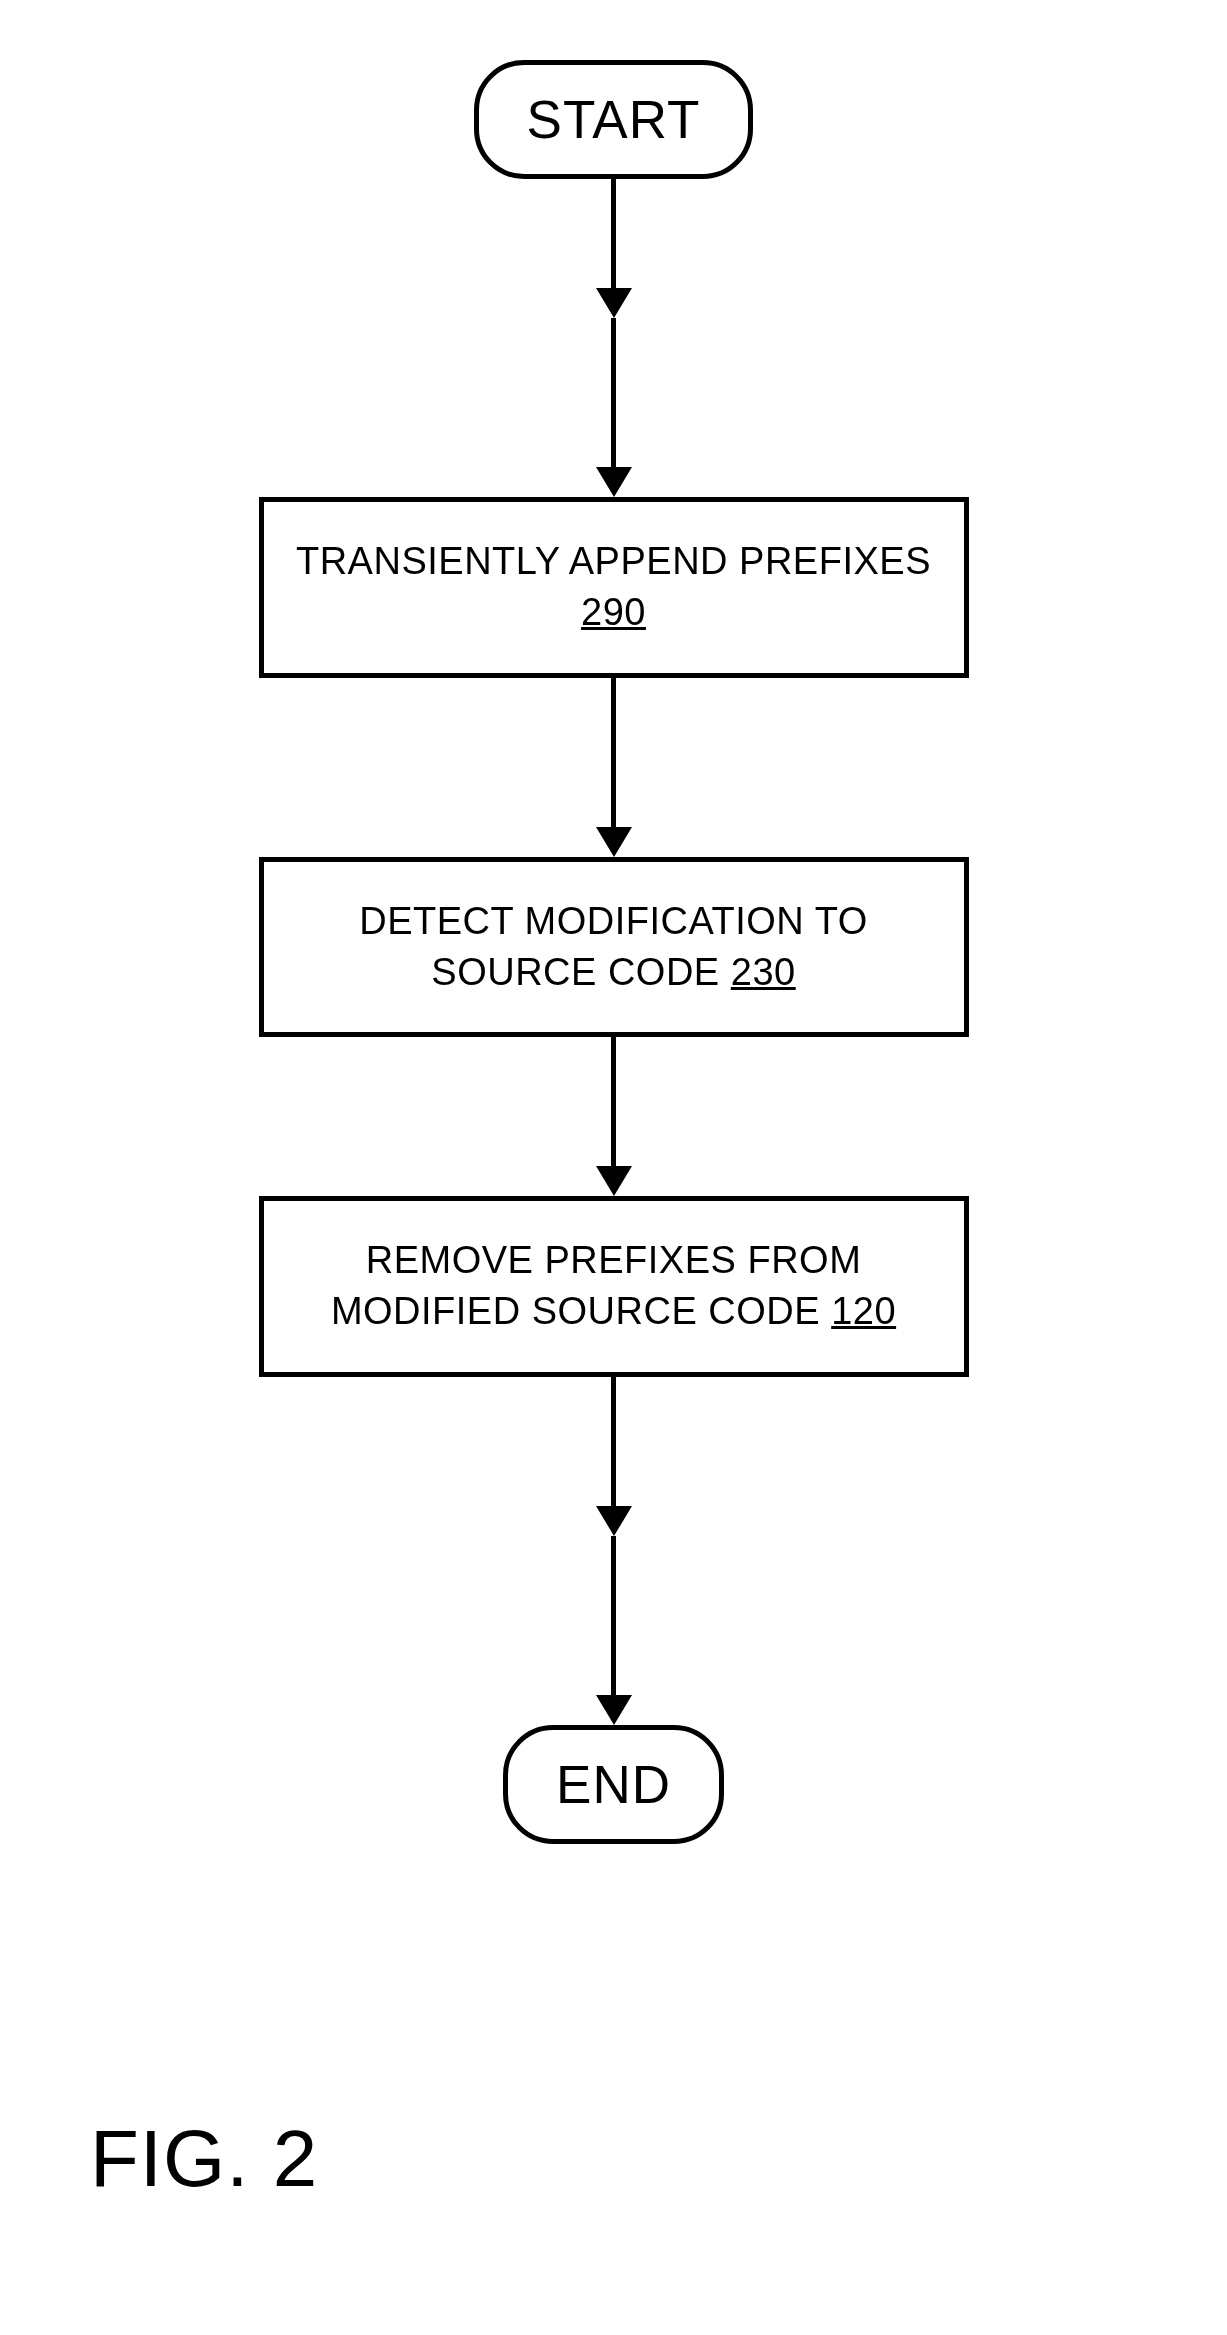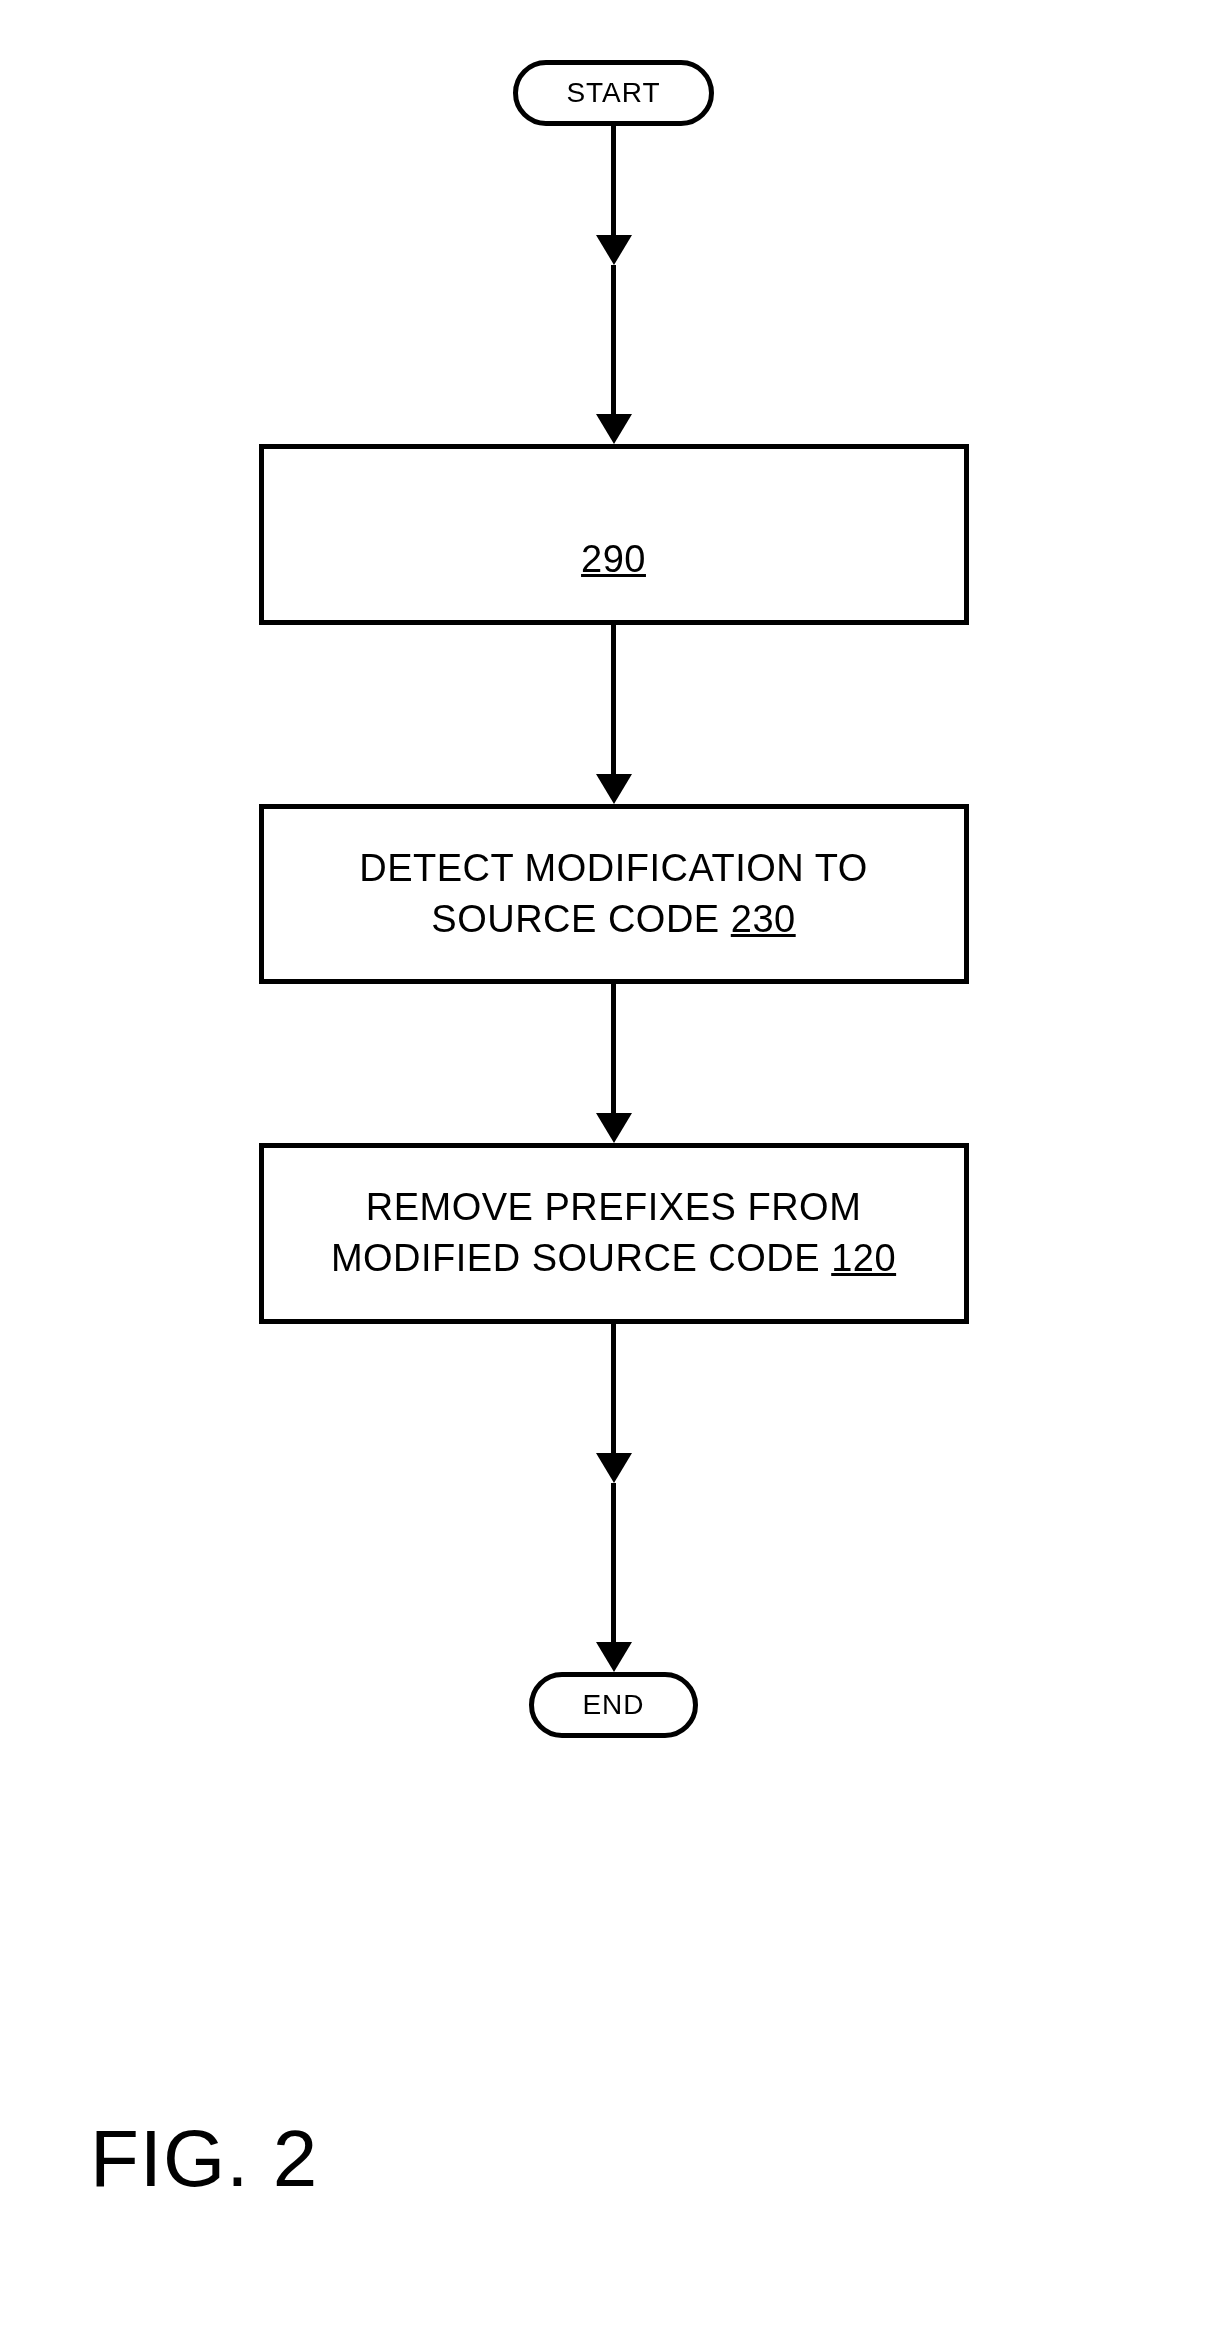--- a/index.html
+++ b/index.html
@@ -20,22 +20,22 @@
     transform: translateX(-50%);
     top: 60px;
     width: 700px;
     display: flex;
     flex-direction: column;
     align-items: center;
   }
   .terminator {
     border: 5px solid #000;
     border-radius: 50px;
-    padding: 12px 48px;
-    font-size: 28px;
+    padding: 24px 48px;
+    font-size: 53px;
     font-weight: 400;
     letter-spacing: 1px;
     text-align: center;
     background: #fff;
   }
   .process {
     border: 5px solid #000;
     width: 660px;
     padding: 34px 20px;
     font-size: 38px;
@@ -90,21 +90,21 @@
         <div class="head"></div>
     </div>
 
 
     <div class="arrow">
       <div class="shaft" style="height:150px"></div>
         <div class="head"></div>
     </div>
 
     <div class="process">
-      <br>
+      <span>TRANSIENTLY APPEND PREFIXES</span><br>
       <span class="ref">290</span>
     </div>
 
     <div class="arrow">
       <div class="shaft" style="height:150px"></div>
         <div class="head"></div>
     </div>
 
     <div class="process">
       <span>DETECT MODIFICATION TO SOURCE CODE</span>

